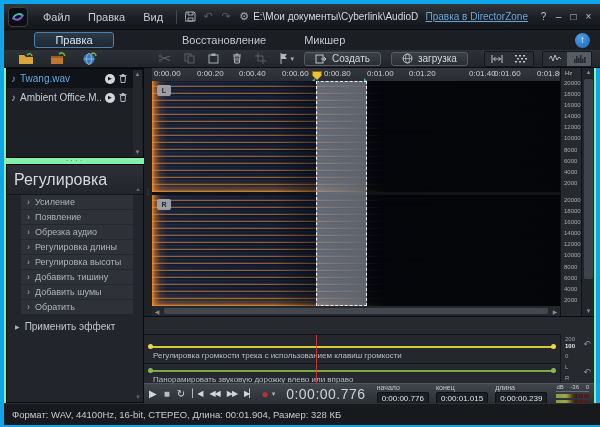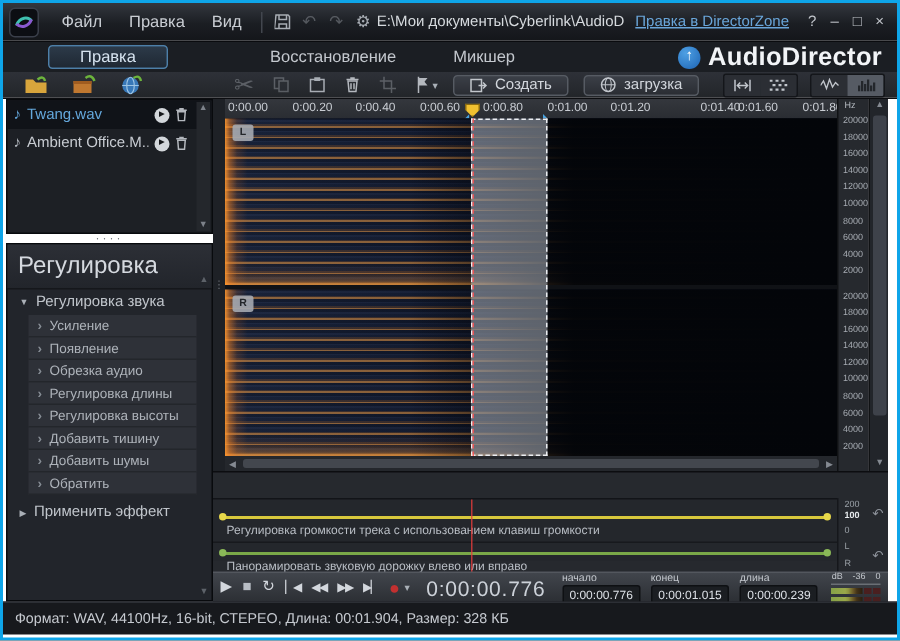--- a/index.html
+++ b/index.html
@@ -1,18 +1,18 @@
 <!DOCTYPE html>
 <html><head>
 <meta charset="utf-8">
 <style>
   *{box-sizing:border-box;margin:0;padding:0;}
   html,body{width:600px;height:427px;}
   body{font-family:"Liberation Sans",sans-serif;background:#0e0f12;position:relative;overflow:hidden;}
-  .window{position:absolute;inset:0;border:2px solid #0ea5e9;background:#ffffff;}
+  .window{position:absolute;inset:0;border:4px solid #0ea5e9;background:#86efac;}
   .abs{position:absolute;}
 
   
   .titlebar{left:0;top:0;width:596px;height:26px;display:flex;align-items:center;
     background:linear-gradient(#33373e,#1b1e23 55%,#14161a);border-bottom:1px solid #0a0b0e;padding:0 4px;}
   .applogo{width:20px;height:20px;border-radius:4px;background:#0c0e13;border:1px solid #3a3f4a;display:flex;align-items:center;justify-content:center;margin-right:6px;}
   .menu-item{padding:0 9px;font-size:11px;color:#c9cdd3;}
   .tb-sep{width:1px;height:14px;background:#42464e;margin:0 4px;}
   .tb-ico{width:18px;text-align:center;color:#a8adb4;font-size:11px;}
   .dim{opacity:.4;}
@@ -181,21 +181,20 @@
   </div>
 
   <div class="abs moderow">
     <div class="mode-left">
       <span class="pill">Правка</span>
     </div>
     <span class="modetab">Восстановление</span>
     <span class="modetab">Микшер</span>
     <div class="brand">
       <span class="brand-circle">↑</span>
-      <span class="brand-name">AudioDirector</span>
     </div>
   </div>
 
   <div class="abs toolrow">
     <div class="lib-icons">
       <span>
         <svg width="16" height="13" viewBox="0 0 16 13">
             <path d="M1 3 h5 l2 2 h7 v7 h-14 z" fill="#d8a53c"></path>
             <path d="M9 3 q4 -3 5 1" stroke="#6cb43c" stroke-width="1.6" fill="none"></path>
           </svg>
@@ -338,24 +337,20 @@
     </div>
     <div class="vscroll-mini">
         <span>▲</span>
         <span>▼</span>
       </div>
   </div>
   <div class="abs splitter">····</div>
 
   <div class="abs adjust">
     <div class="adj-header">Регулировка</div>
-    <div class="grp">
-      <span class="caret">▼</span>
-      <span>Регулировка звука</span>
-    </div>
     <div class="tree-item">
         <span class="chev">›</span>
         <span>Усиление</span>
       </div>
     <div class="tree-item">
         <span class="chev">›</span>
         <span>Появление</span>
       </div>
     <div class="tree-item">
         <span class="chev">›</span>

